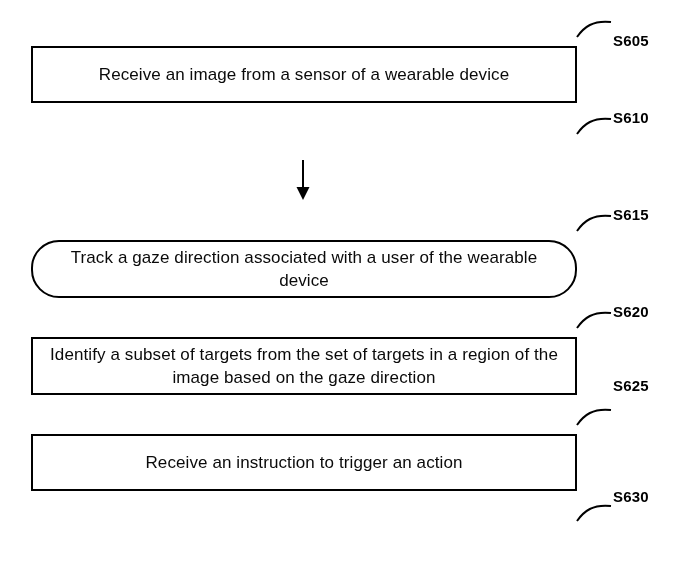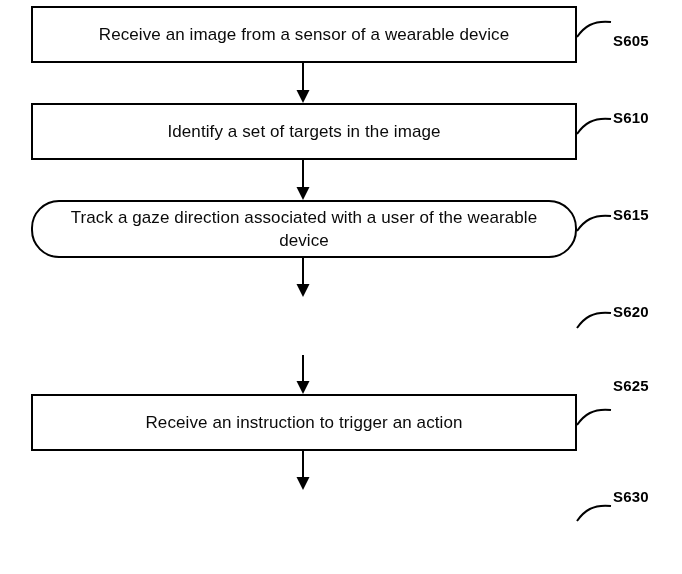--- a/index.html
+++ b/index.html
@@ -28,20 +28,21 @@
     width: 546px;
     height: 57px;
     border: 2px solid #000000;
     box-sizing: border-box;
     background: #ffffff;
     display: flex;
     align-items: center;
     justify-content: center;
     text-align: center;
     padding: 0 12px;
+    margin-top: 40px;
   }
   .flow-box .step-text {
     font-size: 17px;
     line-height: 23px;
     color: #0a0a0a;
     letter-spacing: 0.1px;
   }
   .ref-label {
     position: absolute;
     left: 613px;
@@ -96,25 +97,25 @@
     <path d="M 577 134 C 584 124 593 117 611 119" fill="none" stroke="#000" stroke-width="2"></path>
     <path d="M 577 231 C 584 221 593 214 611 216" fill="none" stroke="#000" stroke-width="2"></path>
     <path d="M 577 328 C 584 318 593 311 611 313" fill="none" stroke="#000" stroke-width="2"></path>
     <path d="M 577 425 C 584 415 593 408 611 410" fill="none" stroke="#000" stroke-width="2"></path>
     <path d="M 577 521 C 584 511 593 504 611 506" fill="none" stroke="#000" stroke-width="2"></path>
   </svg>
 
   <div class="flow-box box-1">
     <span class="step-text">Receive an image from a sensor of a wearable device</span>
   </div>
-  <div class="flow-box box-2">
-    <span class="step-text">Identify a set of targets in the image</span>
-  </div>
   <div class="flow-box box-3">
     <span class="step-text">Track a gaze direction associated with a user of the wearable device</span>
+  </div>
+  <div class="flow-box box-4">
+    <span class="step-text">Identify a subset of targets from the set of targets in a region of the image based on the gaze direction</span>
   </div>
   <div class="flow-box box-5">
     <span class="step-text">Receive an instruction to trigger an action</span>
   </div>
 
   <span class="ref-label label-1">S605</span>
   <span class="ref-label label-2">S610</span>
   <span class="ref-label label-3">S615</span>
   <span class="ref-label label-4">S620</span>
   <span class="ref-label label-5">S625</span>

